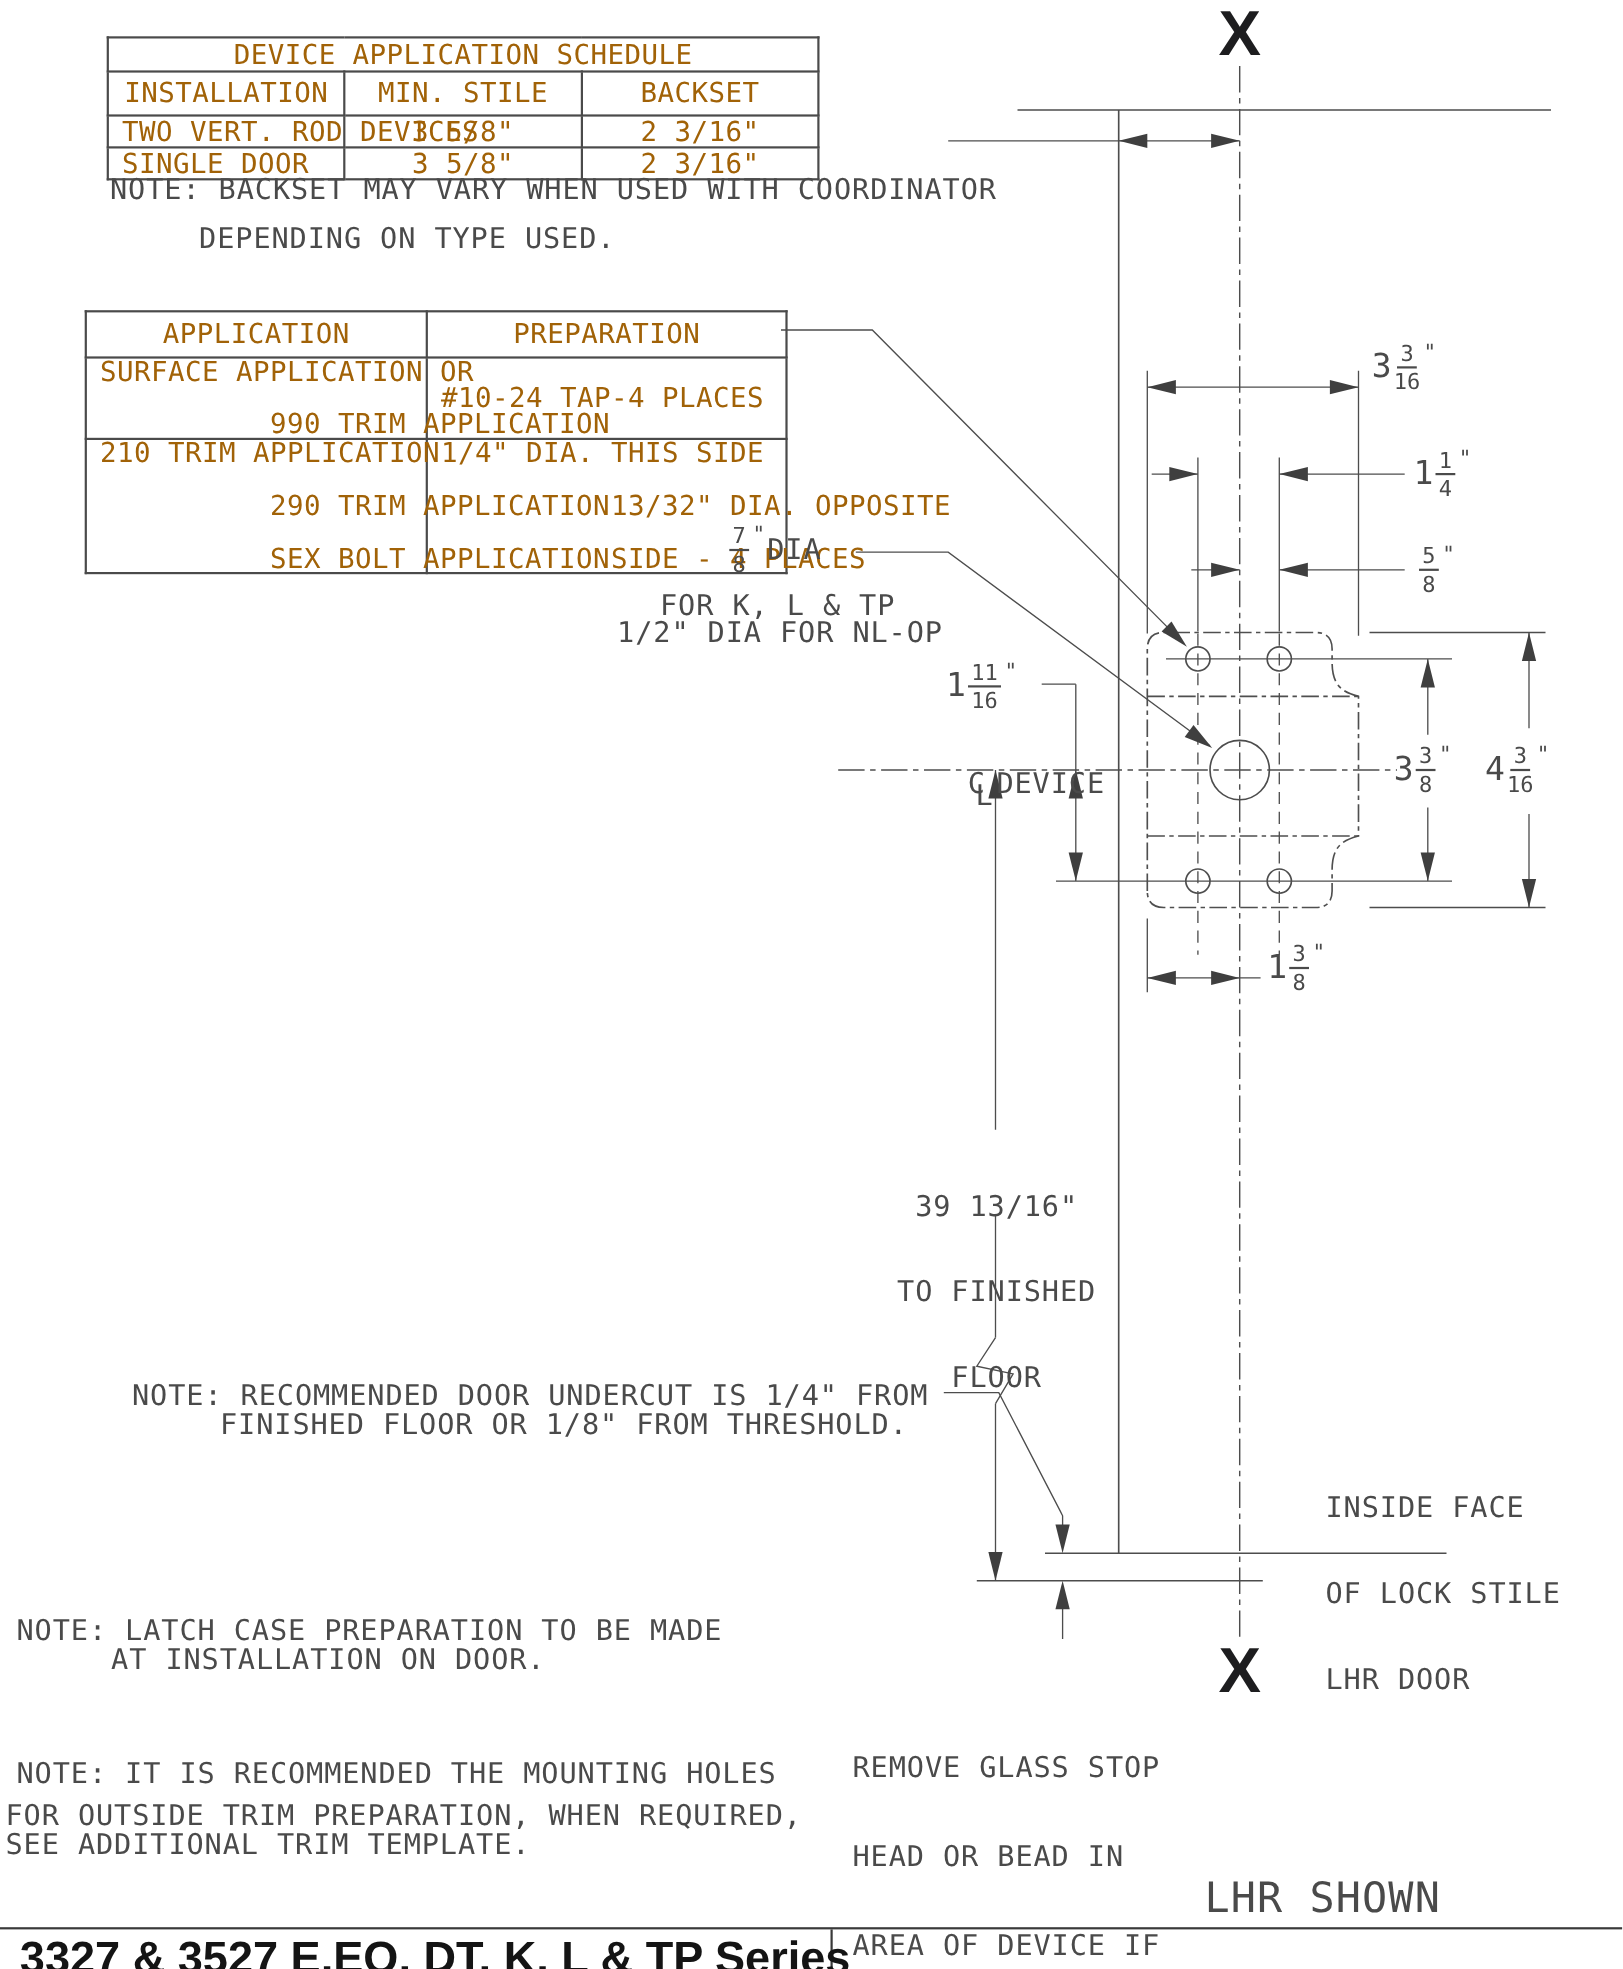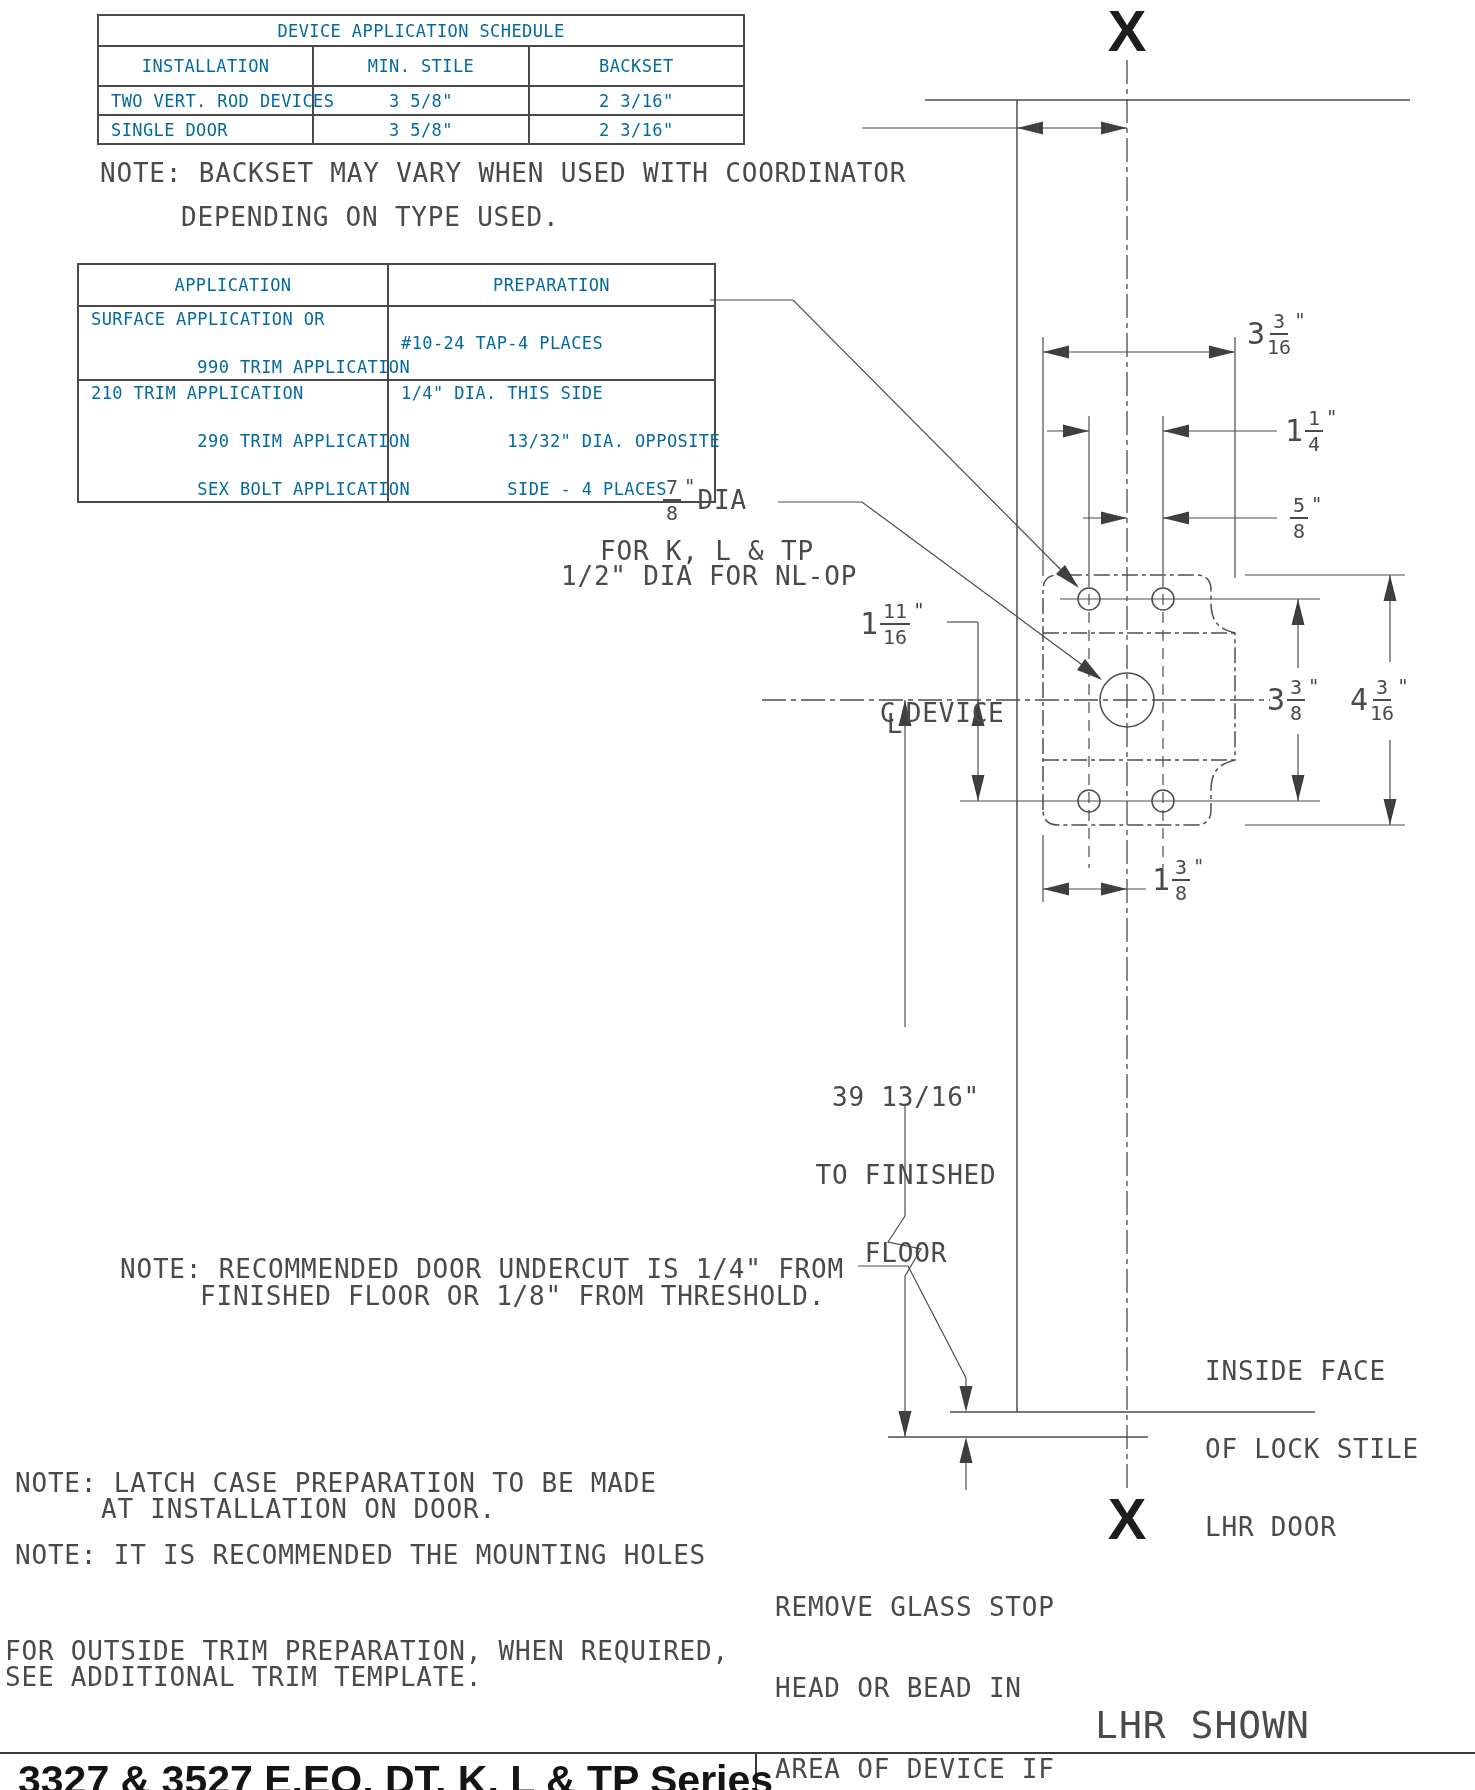--- a/index.html
+++ b/index.html
@@ -9,21 +9,21 @@
   .ln{stroke:#4d4d4d;stroke-width:1.5;fill:none;}
   .thin{stroke:#4d4d4d;stroke-width:1.2;fill:none;}
   .ar{fill:#3f3f3f;stroke:none;}
   .cl{stroke:#4d4d4d;stroke-width:1.3;fill:none;stroke-dasharray:24 5 5 5;}
   .dsh{stroke:#4d4d4d;stroke-width:1.2;fill:none;stroke-dasharray:11 7;}
   .ph{stroke:#4f4f4f;stroke-width:1.5;fill:none;stroke-dasharray:16 4 4 4;}
   .t{position:absolute;font-size:26px;line-height:26px;letter-spacing:0.8px;white-space:pre;color:#4a4a4a;}
   .t2{line-height:27px;}
   .big{font-size:38px;line-height:40px;letter-spacing:1px;}
   .ctr{text-align:center;}
-  .ctab{position:absolute;border-collapse:collapse;table-layout:fixed;font-size:17px;letter-spacing:0.4px;color:#0369a1;}
+  .ctab{position:absolute;border-collapse:collapse;table-layout:fixed;font-size:25px;letter-spacing:0.4px;color:#a16207;margin-top:19px;}
   .ctab td{border:2px solid #4a4a4a;padding:0 0 0 12px;white-space:pre;line-height:24px;}
   .ctab td.c{text-align:center;padding:0;}
   .dim{position:absolute;display:flex;align-items:center;transform:translateY(-50%);white-space:nowrap;}
   .dw{font-size:30px;line-height:30px;letter-spacing:1px;}
   .fr{display:inline-flex;flex-direction:column;align-items:center;line-height:1;margin:0 1px;}
   .fn{font-size:20px;line-height:20px;border-bottom:2px solid #4a4a4a;padding:0 3px 2px;}
   .fd{font-size:20px;line-height:20px;padding-top:2px;}
   .du{font-size:19px;align-self:flex-start;margin-left:2px;margin-top:-2px;}
   .dtxt{font-size:26px;letter-spacing:0.8px;margin-left:2px;}
   .clsym{position:relative;display:inline-block;width:26px;}
@@ -283,21 +283,21 @@
 
   <div class="t" style="left:1205px;top:1306px;">
     <div>INSIDE FACE</div>
     <div>OF LOCK STILE</div>
     <div>LHR DOOR</div>
   </div>
 
   <div class="t" style="left:15px;top:1470px;">NOTE: LATCH CASE PREPARATION TO BE MADE</div>
   <div class="t" style="left:101px;top:1496px;">AT INSTALLATION ON DOOR.</div>
 
-  <div class="t" style="left:15px;top:1542px;">NOTE: IT IS RECOMMENDED THE MOUNTING HOLES</div>
+  <div class="t" style="left:15px;top:1600px;">NOTE: IT IS RECOMMENDED THE MOUNTING HOLES</div>
 
   <div class="t t2" style="left:775px;top:1540px;">
     <div>REMOVE GLASS STOP</div>
     <div>HEAD OR BEAD IN</div>
     <div>AREA OF DEVICE IF</div>
     
   </div>
 
   <div class="t" style="left:5px;top:1638px;">FOR OUTSIDE TRIM PREPARATION, WHEN REQUIRED,</div>
   <div class="t" style="left:5px;top:1664px;">SEE ADDITIONAL TRIM TEMPLATE.</div>

